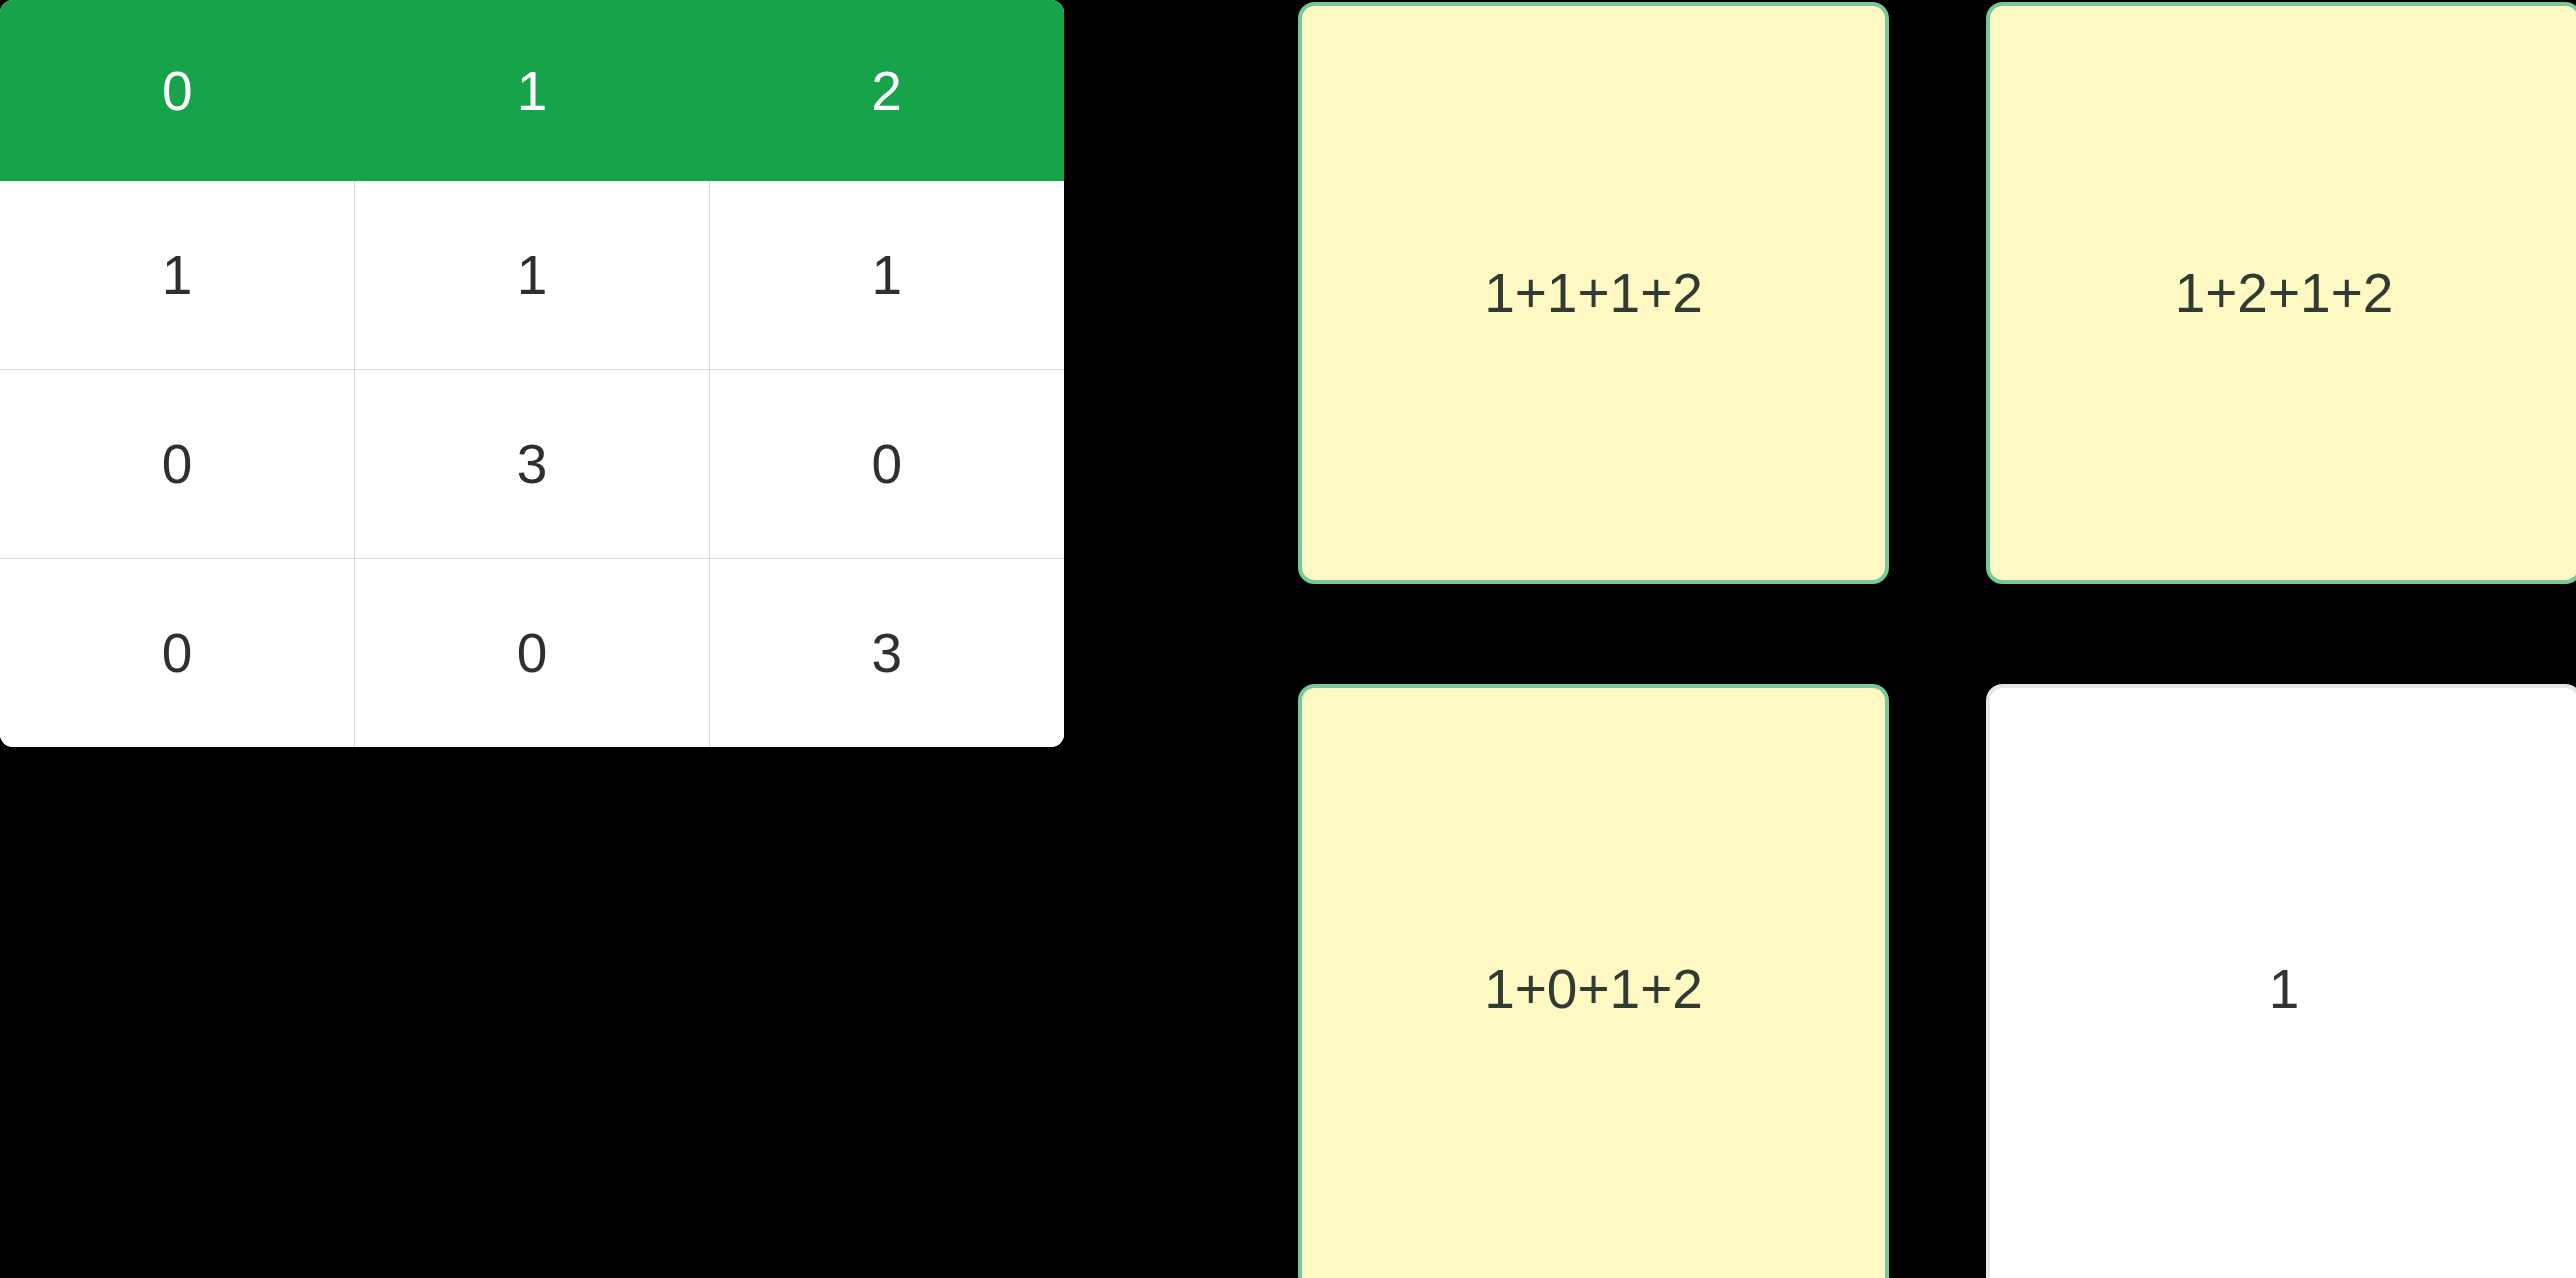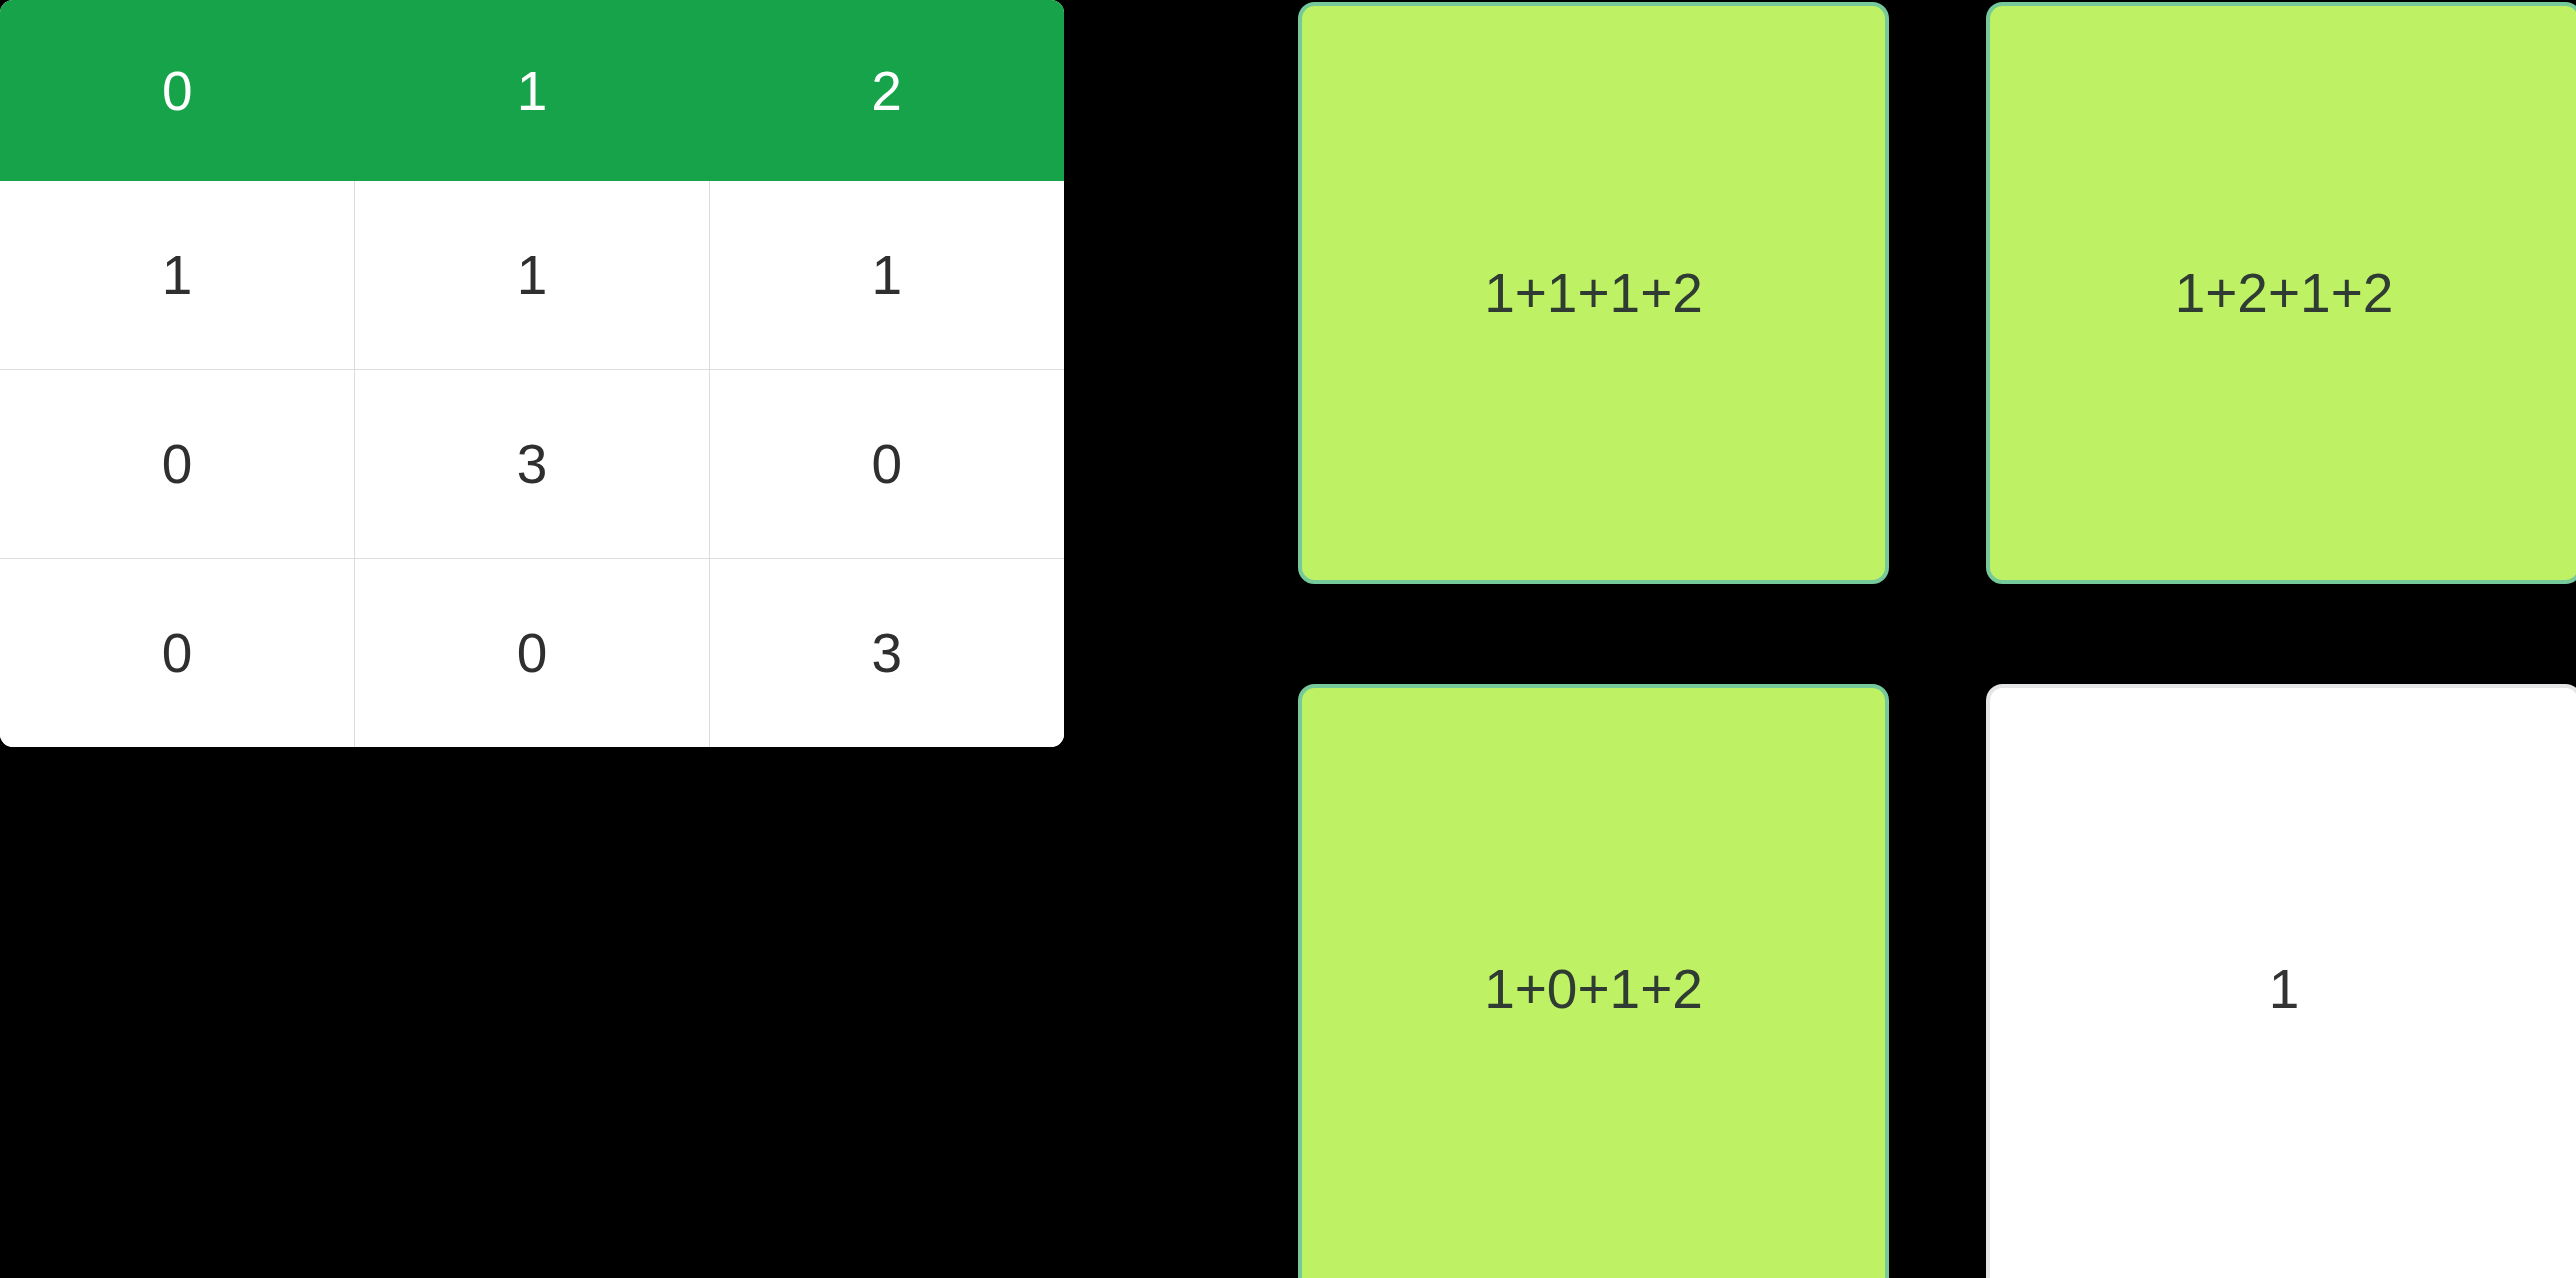--- a/index.html
+++ b/index.html
@@ -75,21 +75,21 @@
     box-sizing: border-box;
     border-radius: 16.6px;
     display: flex;
     align-items: center;
     justify-content: center;
     font-size: 55px;
     font-weight: 400;
     color: #2f3b33;
   }
   .card.green {
-    background: #bef264;
+    background: #fef9c3;
     border: 4.6px solid #76C99B;
   }
   .card.white {
     background: #ffffff;
     border: 4.6px solid #E3E5E6;
     color: #333333;
   }
   
   .card.pos-r0c0 { left: 0px;    top: 1.8px;   width: 591px; height: 582px; }
   .card.pos-r0c1 { left: 688px;  top: 1.8px;   width: 596px; height: 582px; }

